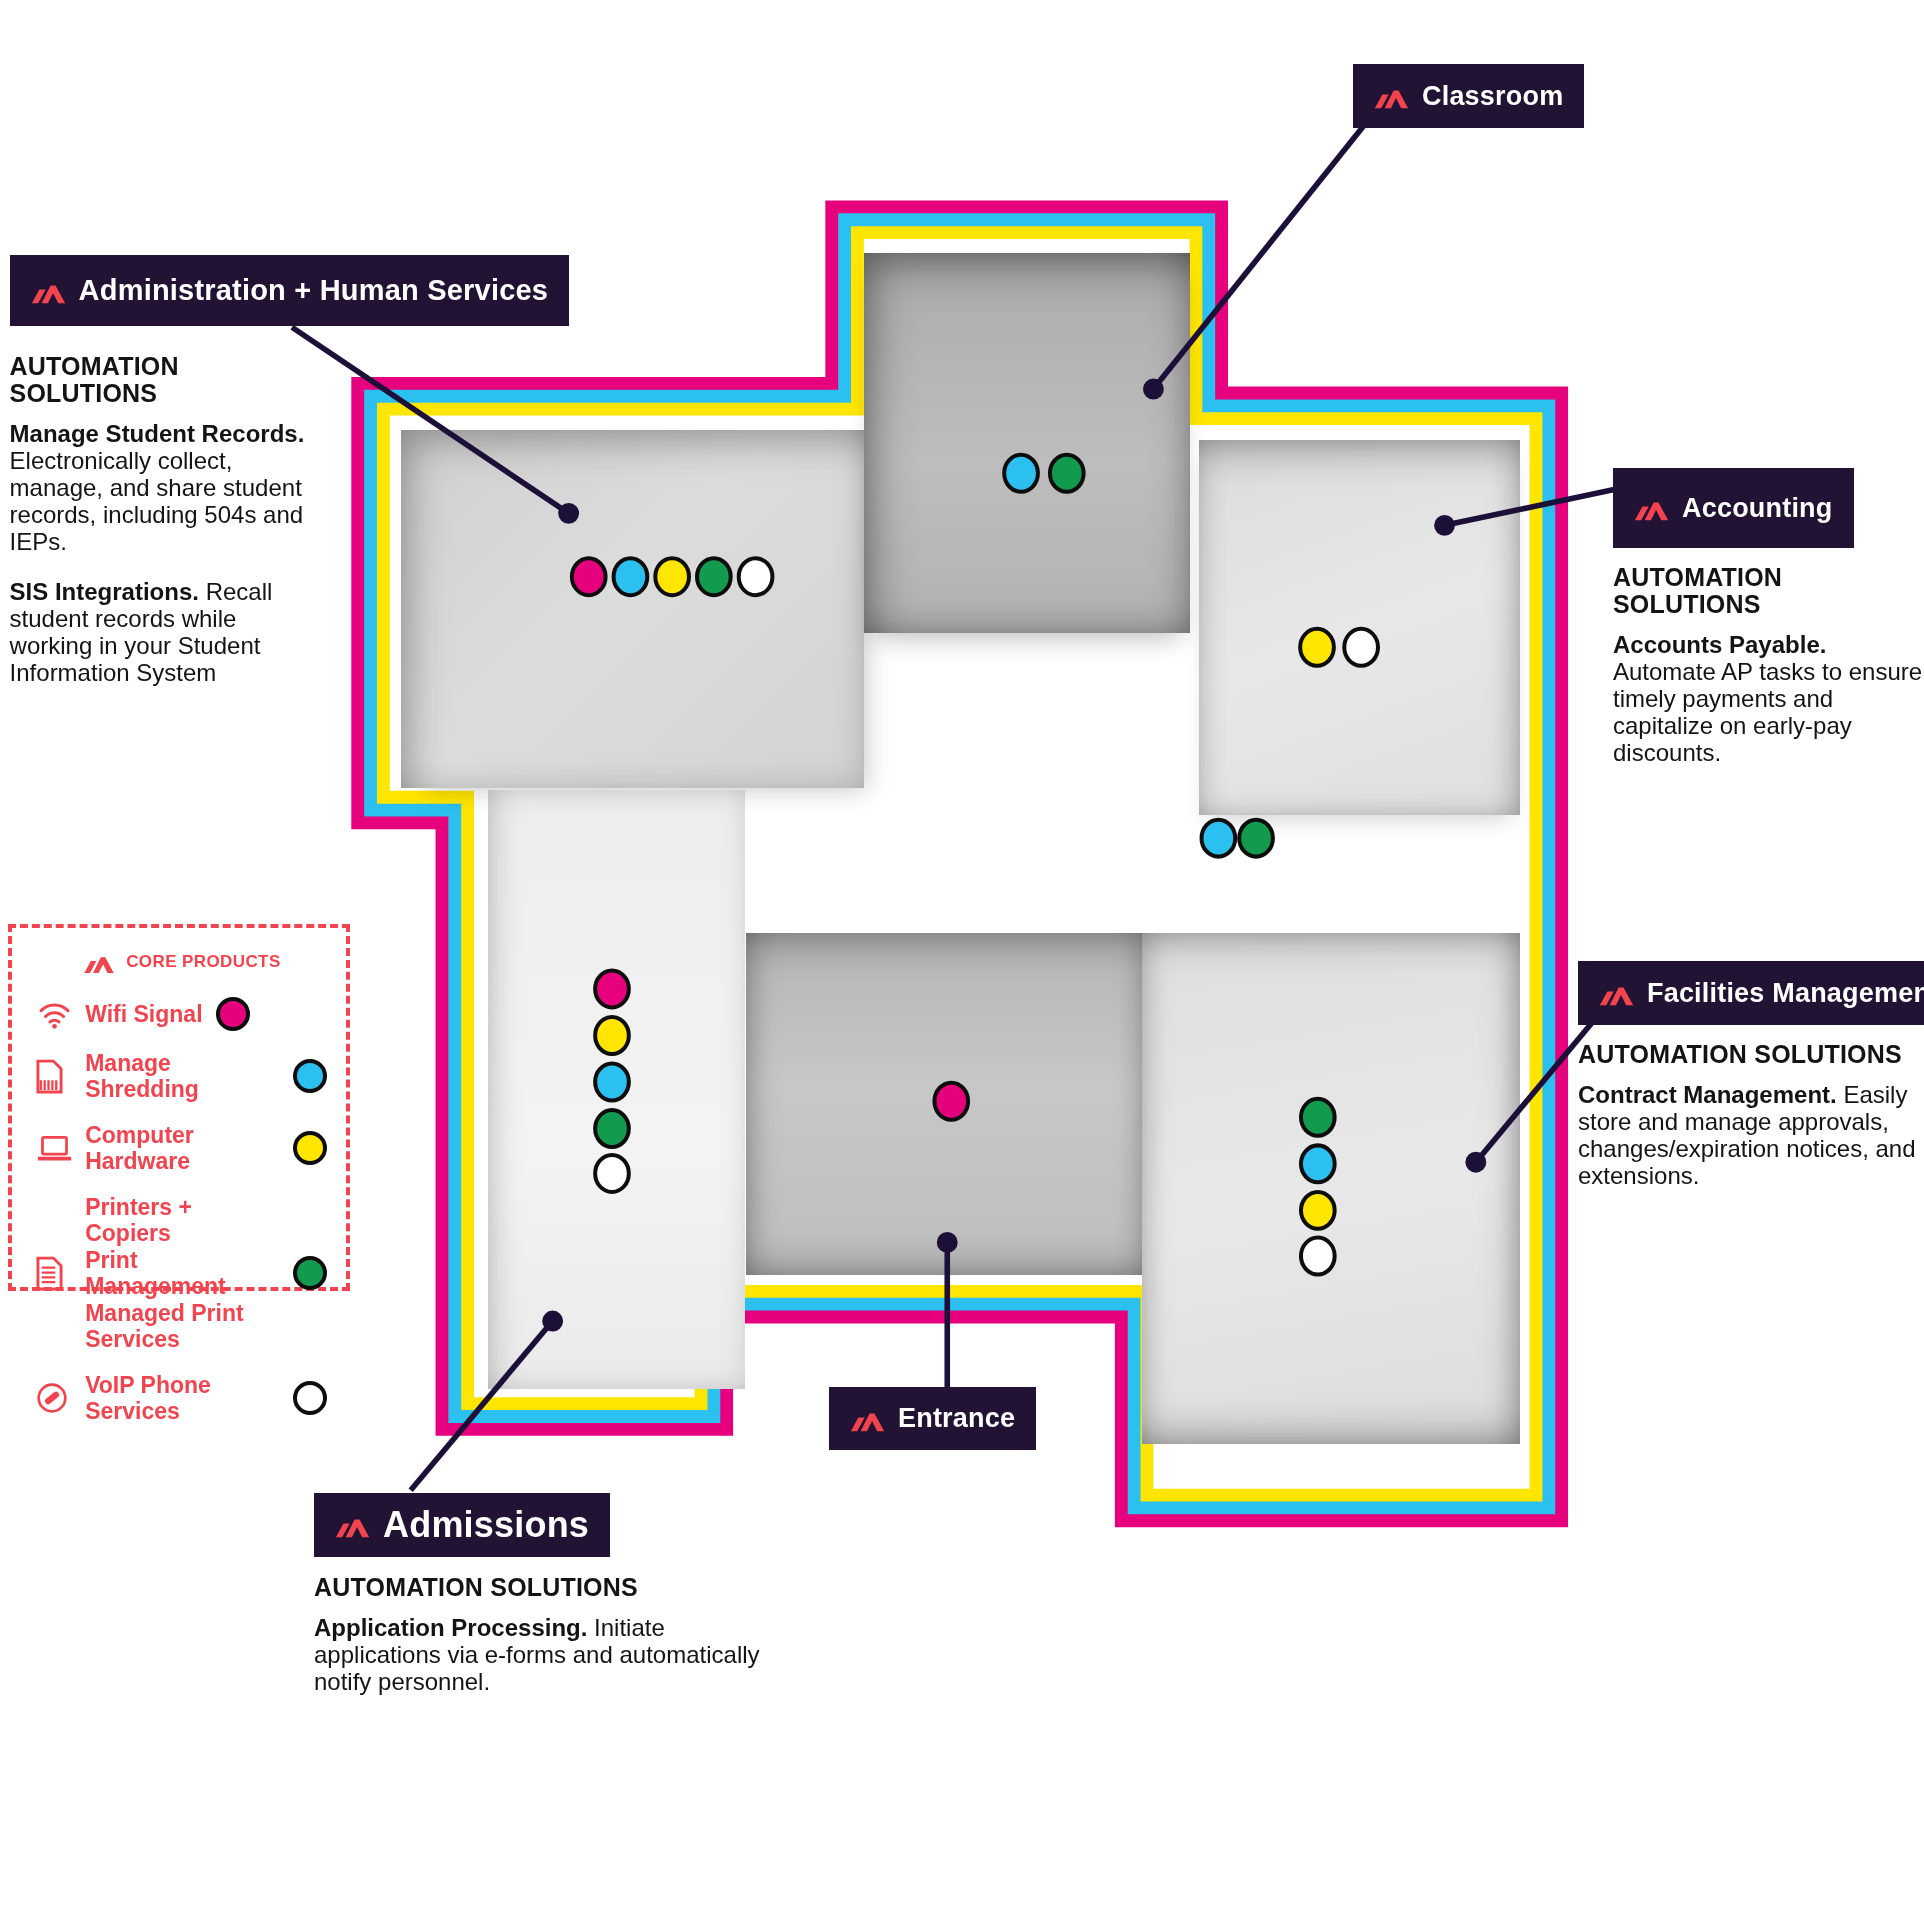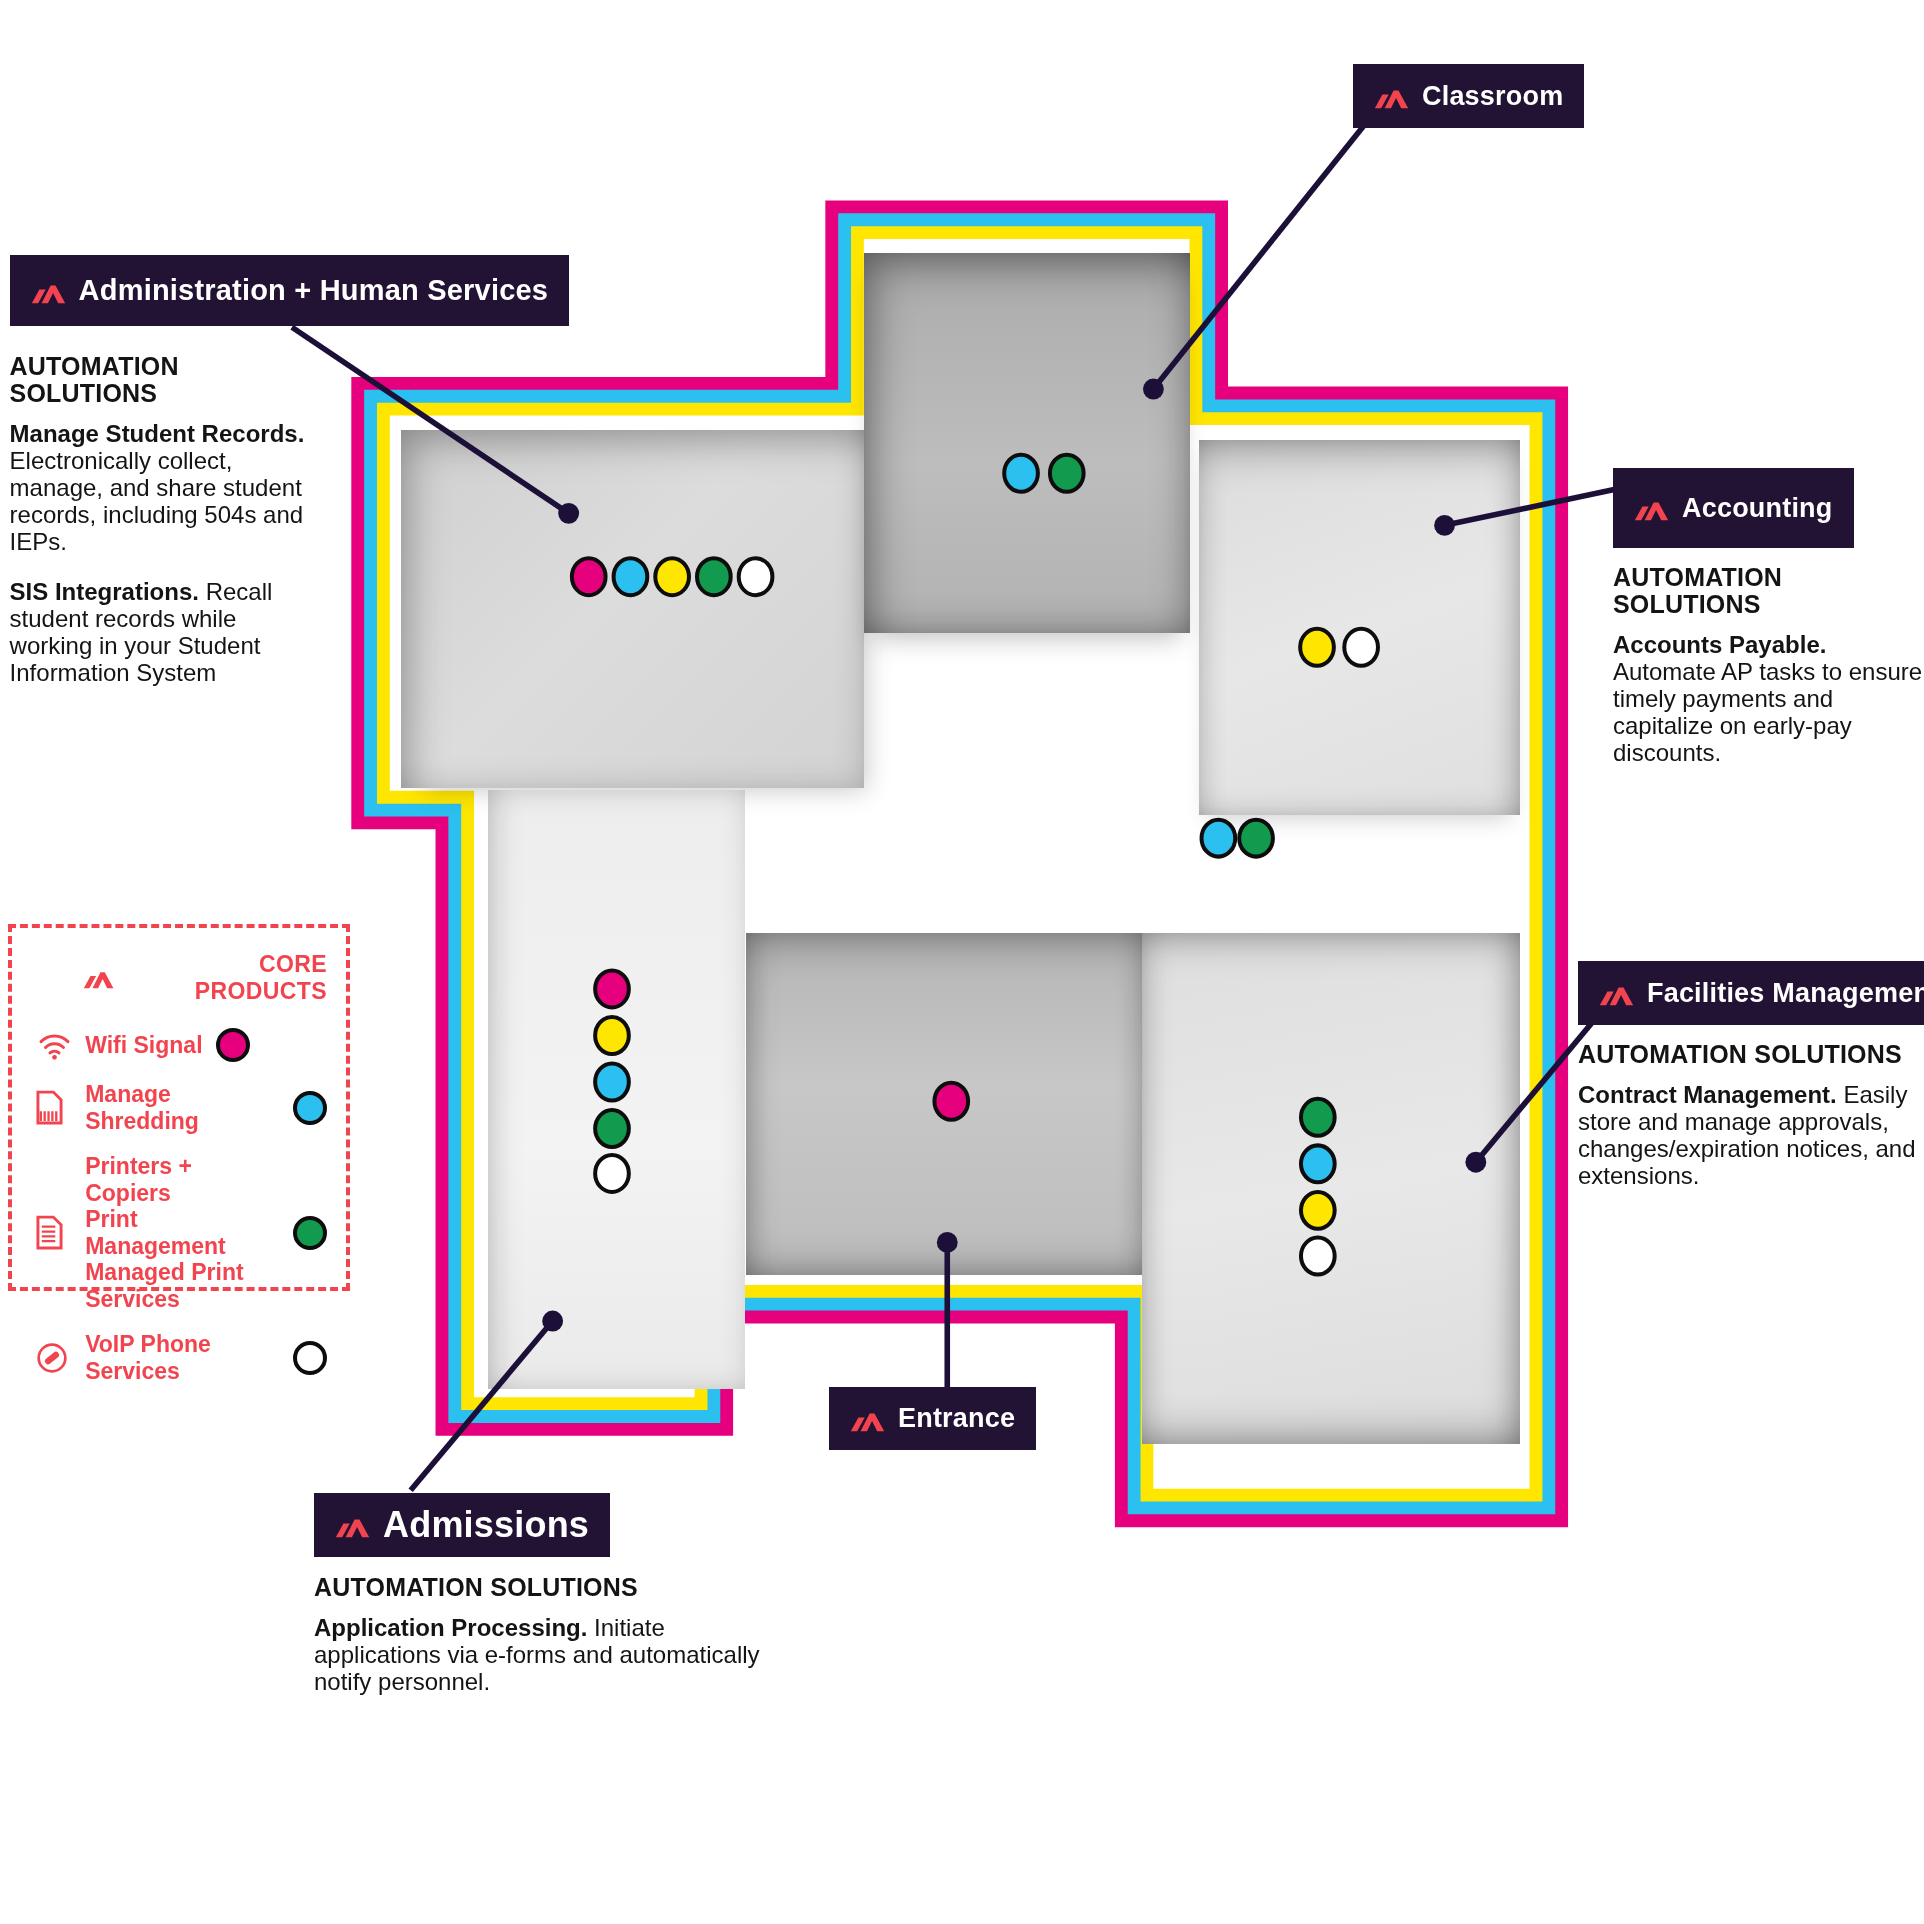--- a/index.html
+++ b/index.html
@@ -57,21 +57,21 @@
   #text-admissions{left:314px;top:1574px;width:449px;}
 
   
   .legend{
     position:absolute;z-index:4;left:8px;top:924px;width:342px;height:367px;
     border:4px dashed #F2444E;box-sizing:border-box;padding:22.5px 19px 16px 24px;
     color:#F2444E;display:flex;flex-direction:column;
   }
   .legend-header{display:flex;align-items:center;gap:11.2px;margin:0 0 4.8px 47px;}
   .legend-header .logo{width:32px;height:22.5px;}
-  .legend-title{font-size:23px;font-weight:700;letter-spacing:0.4px;text-align:right;}
+  .legend-title{font-size:17px;font-weight:700;letter-spacing:0.4px;text-align:right;}
   .legend-row{display:flex;align-items:center;margin-top:19px;}
   .legend-row .licon{width:38px;flex:0 0 38px;display:flex;justify-content:flex-start;}
   .legend-row .ltext{font-size:23px;font-weight:600;line-height:26.5px;white-space:pre-line;margin-left:11.2px;}
   .legend-dot{width:26px;height:26px;border-radius:50%;border:4px solid #0d0d0d;margin-left:13px;flex:0 0 auto;}
   .dot-magenta{background:#E6007E;} .dot-cyan{background:#2BC0EF;}
   .dot-yellow{background:#FFE600;} .dot-green{background:#129B4F;} .dot-white{background:#ffffff;}
 </style>
 </head>
 <body>
 
@@ -235,20 +235,30 @@
       <span class="licon">
         <svg width="27" height="35" viewBox="0 0 28 36" fill="none" stroke="#F2444E" stroke-width="3">
           <path d="M2,2 H18 L26,10 V34 H2 Z"></path>
           <path d="M5,22 V32 M9,22 V32 M13,22 V32 M17,22 V32 M21,22 V32" stroke-width="2.4"></path>
         </svg>
       </span>
       <span class="ltext">Manage Shredding</span>
       <span class="legend-dot dot-cyan"></span>
     </div>
 
+    <div class="legend-row">
+      <span class="licon">
+        <svg width="37" height="29" viewBox="0 0 40 30" fill="none" stroke="#F2444E" stroke-width="3">
+          <rect x="7" y="3" width="26" height="18" rx="1.5"></rect>
+          <path d="M2,26 H38" stroke-width="4"></path>
+        </svg>
+      </span>
+      <span class="ltext">Computer Hardware</span>
+      <span class="legend-dot dot-yellow"></span>
+    </div>
 
     <div class="legend-row">
       <span class="licon">
         <svg width="27" height="35" viewBox="0 0 28 36" fill="none" stroke="#F2444E" stroke-width="3">
           <path d="M2,2 H18 L26,10 V34 H2 Z"></path>
           <path d="M6,12 H20 M6,17 H20 M6,22 H20 M6,27 H20" stroke-width="2.4"></path>
         </svg>
       </span>
       <span class="ltext">Printers + Copiers
 Print Management

